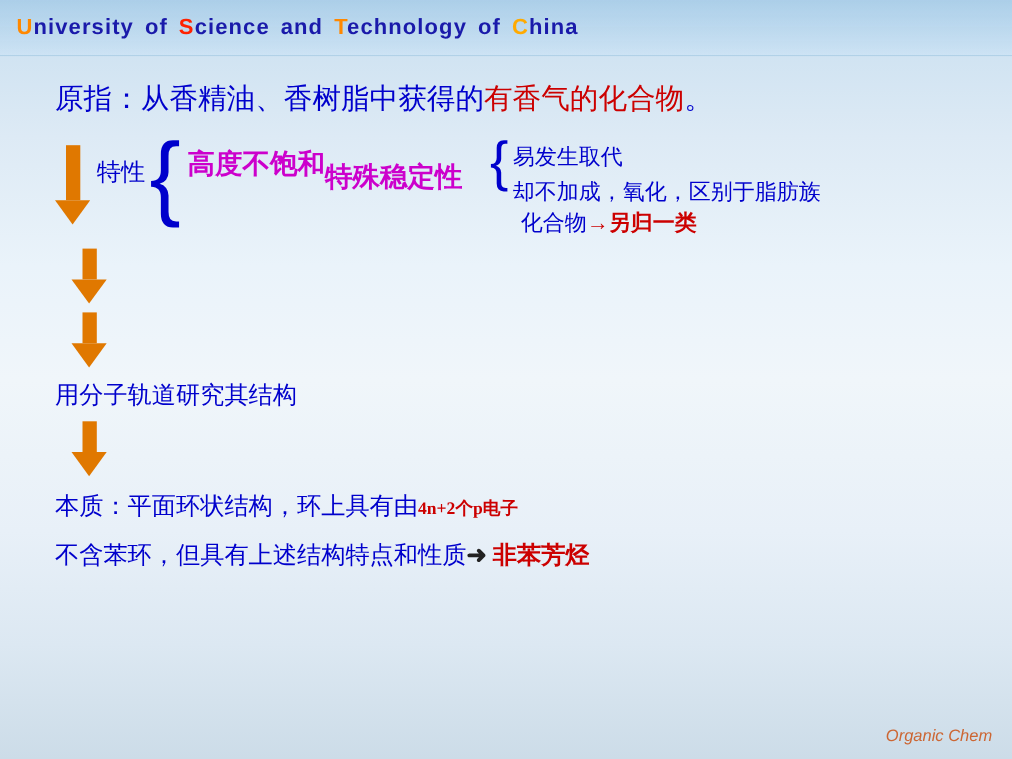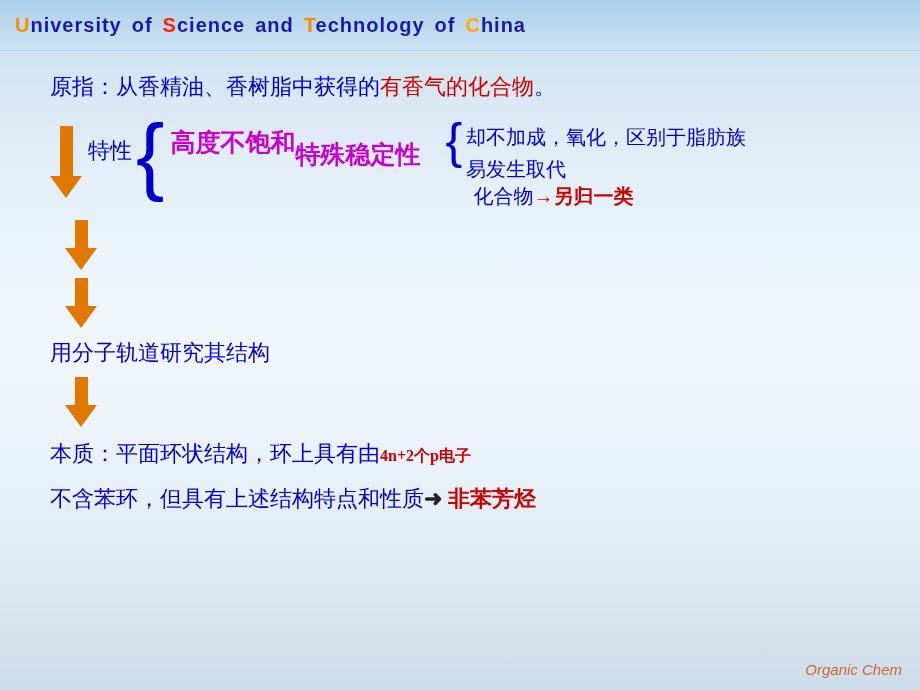--- a/index.html
+++ b/index.html
@@ -62,21 +62,21 @@
     
     .content {
       position: absolute;
       top: 55px;
       left: 0; right: 0; bottom: 0;
       padding: 10px 30px 10px 30px;
     }
 
     
     .line-yuanzhi {
-      font-size: 22px;
+      font-size: 26px;
       color: #0000cc;
       margin-top: 5px;
       margin-left: 20px;
       line-height: 1.5;
     }
     .line-yuanzhi .highlight-red {
       color: #cc0000;
     }
 
     .texing-label {
@@ -208,22 +208,22 @@
       <div style="display:flex;flex-direction:row;margin-left:6px;justify-content:space-between;height:75px;margin-top:5px;">
         <div style="font-size:25px;color:#cc00cc;font-weight:bold;">高度不饱和</div>
         <div style="font-size:25px;color:#cc00cc;font-weight:bold;margin-top:12px;">特殊稳定性</div>
       </div>
 
       <div style="display:flex;flex-direction:column;margin-left:25px;margin-top:0px;">
 
         <div style="display:flex;flex-direction:row;align-items:flex-start;">
           <div style="font-size:50px;color:#0000cc;font-family:Arial,sans-serif;font-weight:100;line-height:0.9;margin-top:-2px;margin-right:4px;">{</div>
           <div style="display:flex;flex-direction:column;">
+            <div style="font-size:20px;color:#0000cc;line-height:1.6;">易发生取代</div>
             <div style="font-size:20px;color:#0000cc;line-height:1.6;">却不加成，氧化，区别于脂肪族</div>
-            <div style="font-size:20px;color:#0000cc;line-height:1.6;">易发生取代</div>
           </div>
         </div>
 
         <div style="font-size:20px;color:#0000cc;margin-left:28px;margin-top:-2px;">
           <span>化合物</span><span style="color:#cc0000;font-weight:bold;">→另归一类</span>
         </div>
       </div>
     </div>
 
     <div class="arrow-row" style="margin-top:10px;">

